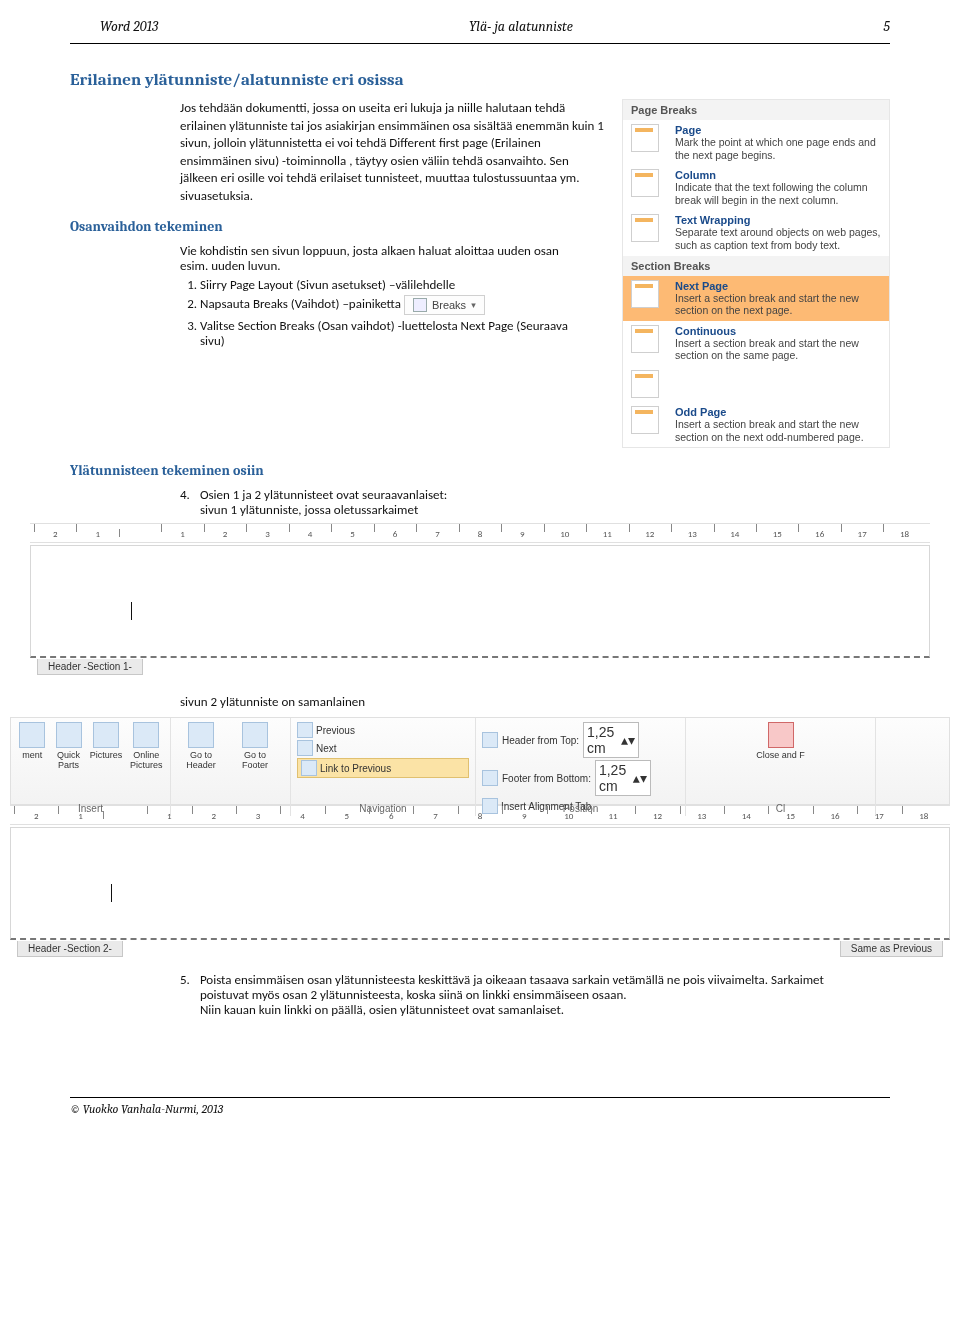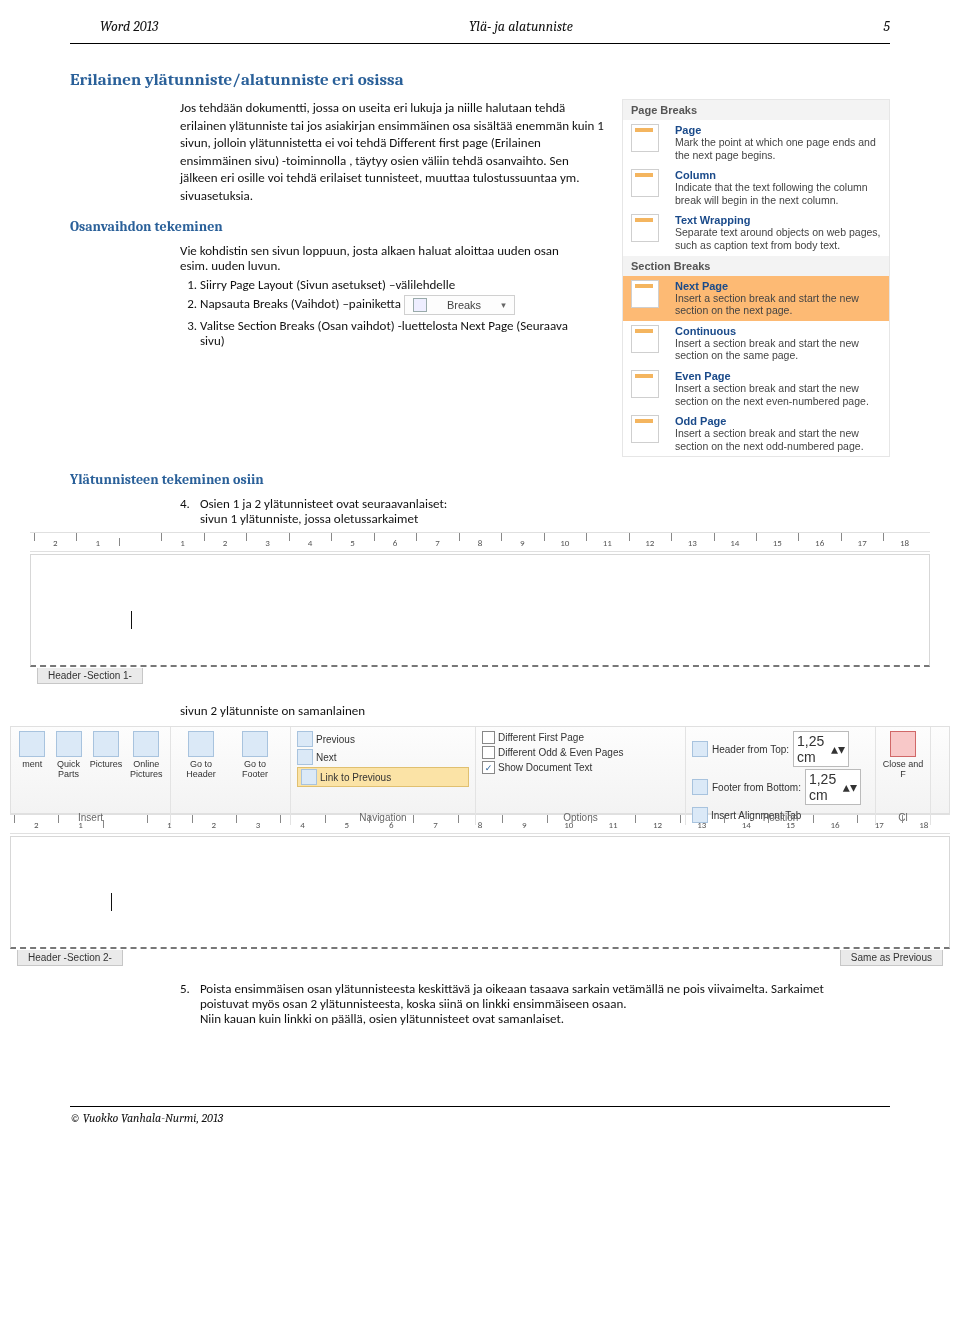--- a/index.html
+++ b/index.html
@@ -29,21 +29,21 @@
   .breaks-item.sel { background:#fdba74;}
   .breaks-icon { width:26px; height:26px; flex:none; border:1px solid #cfcfcf; background:#fff; position:relative;}
   .breaks-icon::before { content:""; position:absolute; left:3px; top:3px; width:18px; height:4px; background:#f4b55f;}
   .breaks-item .tx .tt { font-weight:600; color:#1a4a8a; font-size:11px;}
   .breaks-item .tx .dd { color:#444; font-size:10.5px; line-height:1.2;}
   h3.sub { font-family:"Cambria",serif; color:#2a6099; font-weight:bold; font-size:14px; margin:14px 0 8px 0;}
   .indent-block { margin-left:110px; margin-right:20px;}
   ol.steps { margin:4px 0 10px 20px; padding:0;}
   ol.steps li { margin:3px 0;}
   .btn-breaks {
-    display:inline-flex; align-items:center; gap:20px;
+    display:inline-flex; align-items:center; gap:5px;
     border:1px solid #d0d0d0; background:#fdfdfd; padding:2px 8px;
     font-family:"Segoe UI",Arial,sans-serif; font-size:11px; color:#444;
     vertical-align:middle;
   }
   .btn-breaks .ico { width:12px; height:12px; border:1px solid #9aa; background:#eef;}
   .btn-breaks .caret { font-size:9px; color:#666;}
   .ruler {
     height:18px; background:#fff; border-top:1px solid #e0e0e0; border-bottom:1px solid #e0e0e0;
     display:flex; align-items:center; font-size:9px; color:#555; padding:0 4px;
     gap:0; letter-spacing:0;
@@ -151,24 +151,20 @@
       </div>
       <div class="breaks-item">
         <div class="breaks-icon"></div>
         <div class="tx">
             <div class="tt">Continuous</div>
             <div class="dd">Insert a section break and start the new section on the same page.</div>
           </div>
       </div>
       <div class="breaks-item">
         <div class="breaks-icon"></div>
-        <div class="tx">
-            <div class="tt">Even Page</div>
-            <div class="dd">Insert a section break and start the new section on the next even-numbered page.</div>
-          </div>
       </div>
       <div class="breaks-item">
         <div class="breaks-icon"></div>
         <div class="tx">
             <div class="tt">Odd Page</div>
             <div class="dd">Insert a section break and start the new section on the next odd-numbered page.</div>
           </div>
       </div>
     </div>
   </div>
@@ -262,37 +258,20 @@
           </div>
         <div class="chk" style="background:#fbe3a6;border:1px solid #e0c070;padding:1px 3px;">
             <span class="rb-icon sm"></span>
             <span>Link to Previous</span>
           </div>
       </div>
       <div class="title">Navigation</div>
     </div>
     <div class="grp">
       <div class="vstack">
-        <div class="chk">
-            <span class="box"></span>
-            <span>Different First Page</span>
-          </div>
-        <div class="chk">
-            <span class="box"></span>
-            <span>Different Odd &amp; Even Pages</span>
-          </div>
-        <div class="chk">
-            <span class="box">✓</span>
-            <span>Show Document Text</span>
-          </div>
-      </div>
-      <div class="title">Options</div>
-    </div>
-    <div class="grp">
-      <div class="vstack">
         <div class="num-field">
           <span class="rb-icon sm"></span>
           <span>Header from Top:</span>
           <span class="val">
               <span>1,25 cm</span>
               <span>▴▾</span>
             </span>
         </div>
         <div class="num-field">
           <span class="rb-icon sm"></span>

